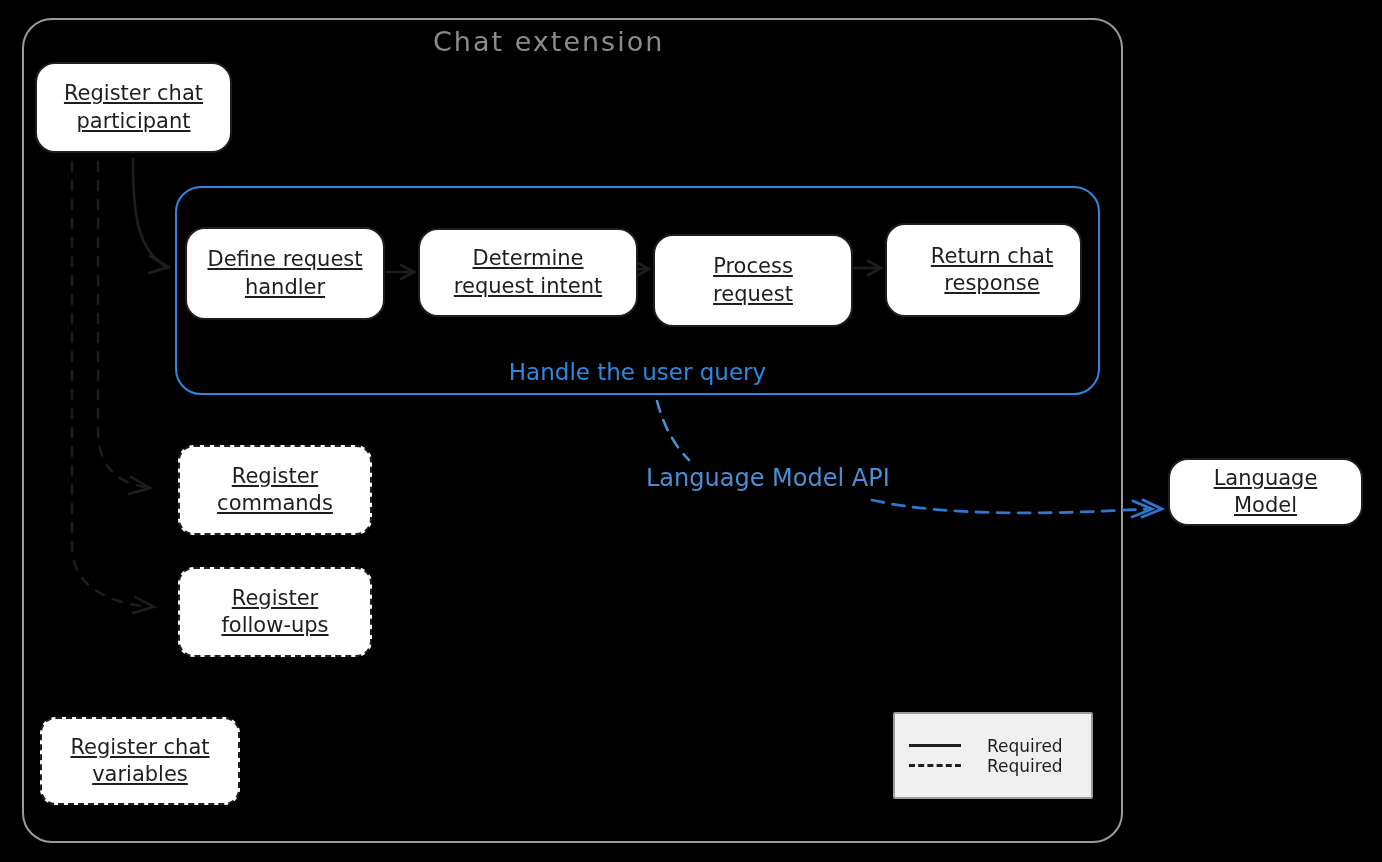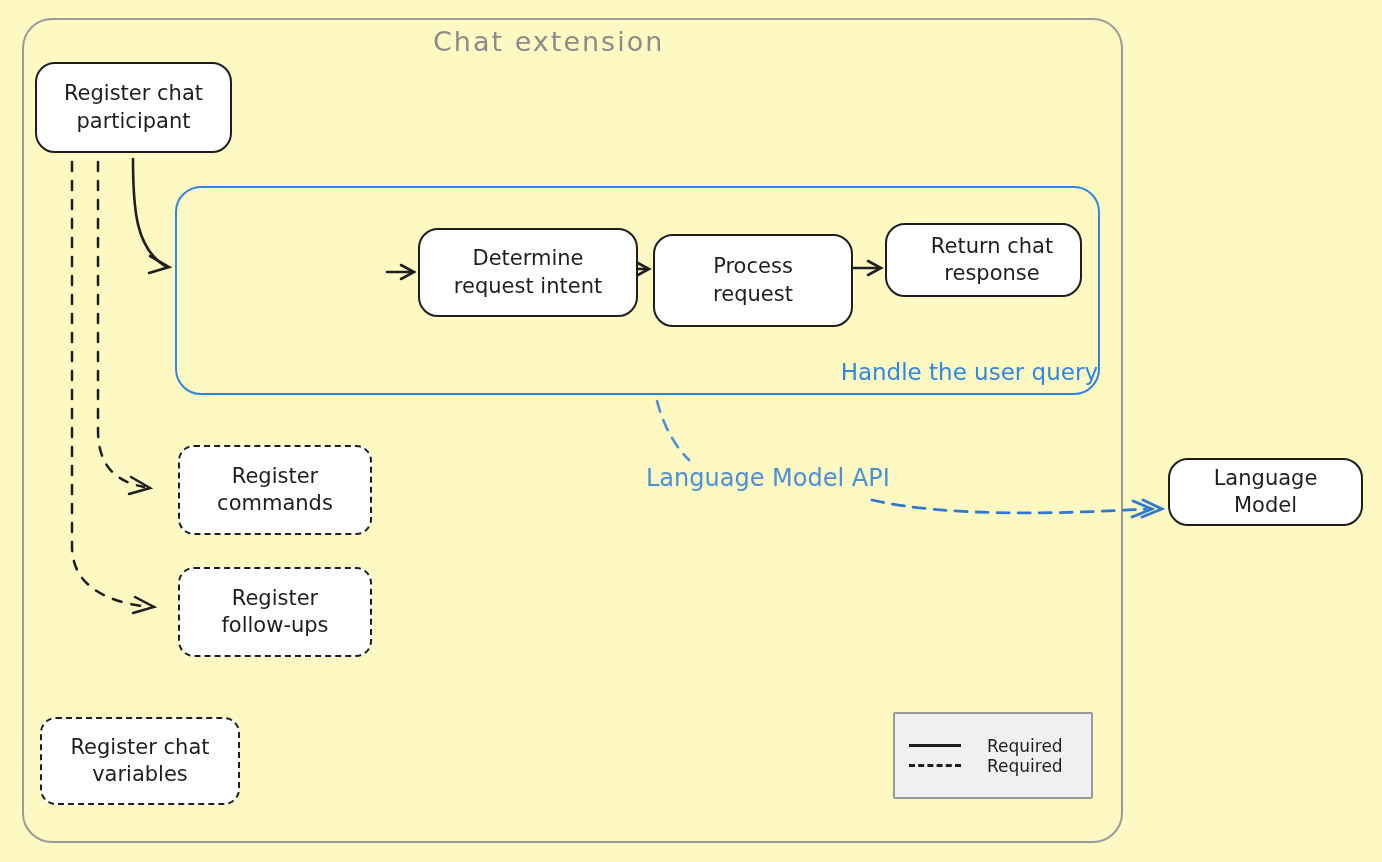--- a/index.html
+++ b/index.html
@@ -5,21 +5,21 @@
   * { margin: 0; padding: 0; box-sizing: border-box; }
   html, body { background: #ffffff; }
   body {
     font-family: "DejaVu Sans", "Liberation Sans", sans-serif;
     color: #1e1e1e;
   }
   .canvas {
     position: relative;
     width: 1382px;
     height: 862px;
-    background: #fef9c3;
+    background: #000000;
     overflow: hidden;
   }
   
   .outer-frame {
     position: absolute;
     left: 22px; top: 18px;
     width: 1101px; height: 825px;
     border: 2px solid #9b9b9b;
     border-radius: 30px;
     background: transparent;
@@ -37,46 +37,46 @@
     left: 175px; top: 186px;
     width: 925px; height: 209px;
     border: 2px solid #2f87e2;
     border-radius: 26px;
     background: transparent;
   }
   .blue-group-label {
     position: absolute;
     left: 0; bottom: 8px;
     width: 100%;
-    text-align: right;
+    text-align: center;
     font-size: 23px;
     color: #2f87e2;
     white-space: nowrap;
   }
   
   .node {
     position: absolute;
     display: flex;
     align-items: center;
     justify-content: center;
     text-align: center;
     background: #ffffff;
     font-size: 21px;
     line-height: 1.3;
     z-index: 3;
   }
-  .node span { white-space: pre-line; }
+  .node span { white-space: pre-line; text-decoration: underline; }
   .node.solid  { border: 2.5px solid #1e1e1e; border-radius: 20px; }
   .node.dashed { border: 2.3px dashed #1e1e1e; border-radius: 16px; }
 
   .n-participant { left: 35px;   top: 62px;  width: 197px; height: 91px; border-radius: 18px; }
   .n-handler     { left: 185px;  top: 227px; width: 200px; height: 93px; }
   .n-intent      { left: 418px;  top: 228px; width: 220px; height: 89px; }
   .n-process     { left: 653px;  top: 225px; width: 200px; height: 93px; margin-top: 9px; }
-  .n-response    { left: 885px;  top: 223px; width: 197px; height: 74px; padding-left: 17px; }
+  .n-response    { left: 885px;  top: 223px; width: 197px; height: 94px; padding-left: 17px; }
   .n-commands    { left: 178px;  top: 445px; width: 194px; height: 90px; }
   .n-followups   { left: 178px;  top: 567px; width: 194px; height: 90px; }
   .n-variables   { left: 40px;   top: 717px; width: 200px; height: 88px; }
   .n-lm          { left: 1168px; top: 458px; width: 195px; height: 68px; }
 
   
   .lm-api-label {
     position: absolute;
     left: 646px; top: 464px;
     font-size: 24px;
@@ -169,20 +169,24 @@
   <div class="outer-title">Chat extension</div>
 
   <div class="blue-group">
     <div class="blue-group-label">Handle the user query</div>
   </div>
 
   <div class="node solid n-participant">
     <span>Register chat
 participant</span>
   </div>
+  <div class="node solid n-handler">
+    <span>Define request
+handler</span>
+  </div>
   <div class="node solid n-intent">
     <span>Determine
 request intent</span>
   </div>
   <div class="node solid n-process">
     <span>Process
 request</span>
   </div>
   <div class="node solid n-response">
     <span>Return chat

